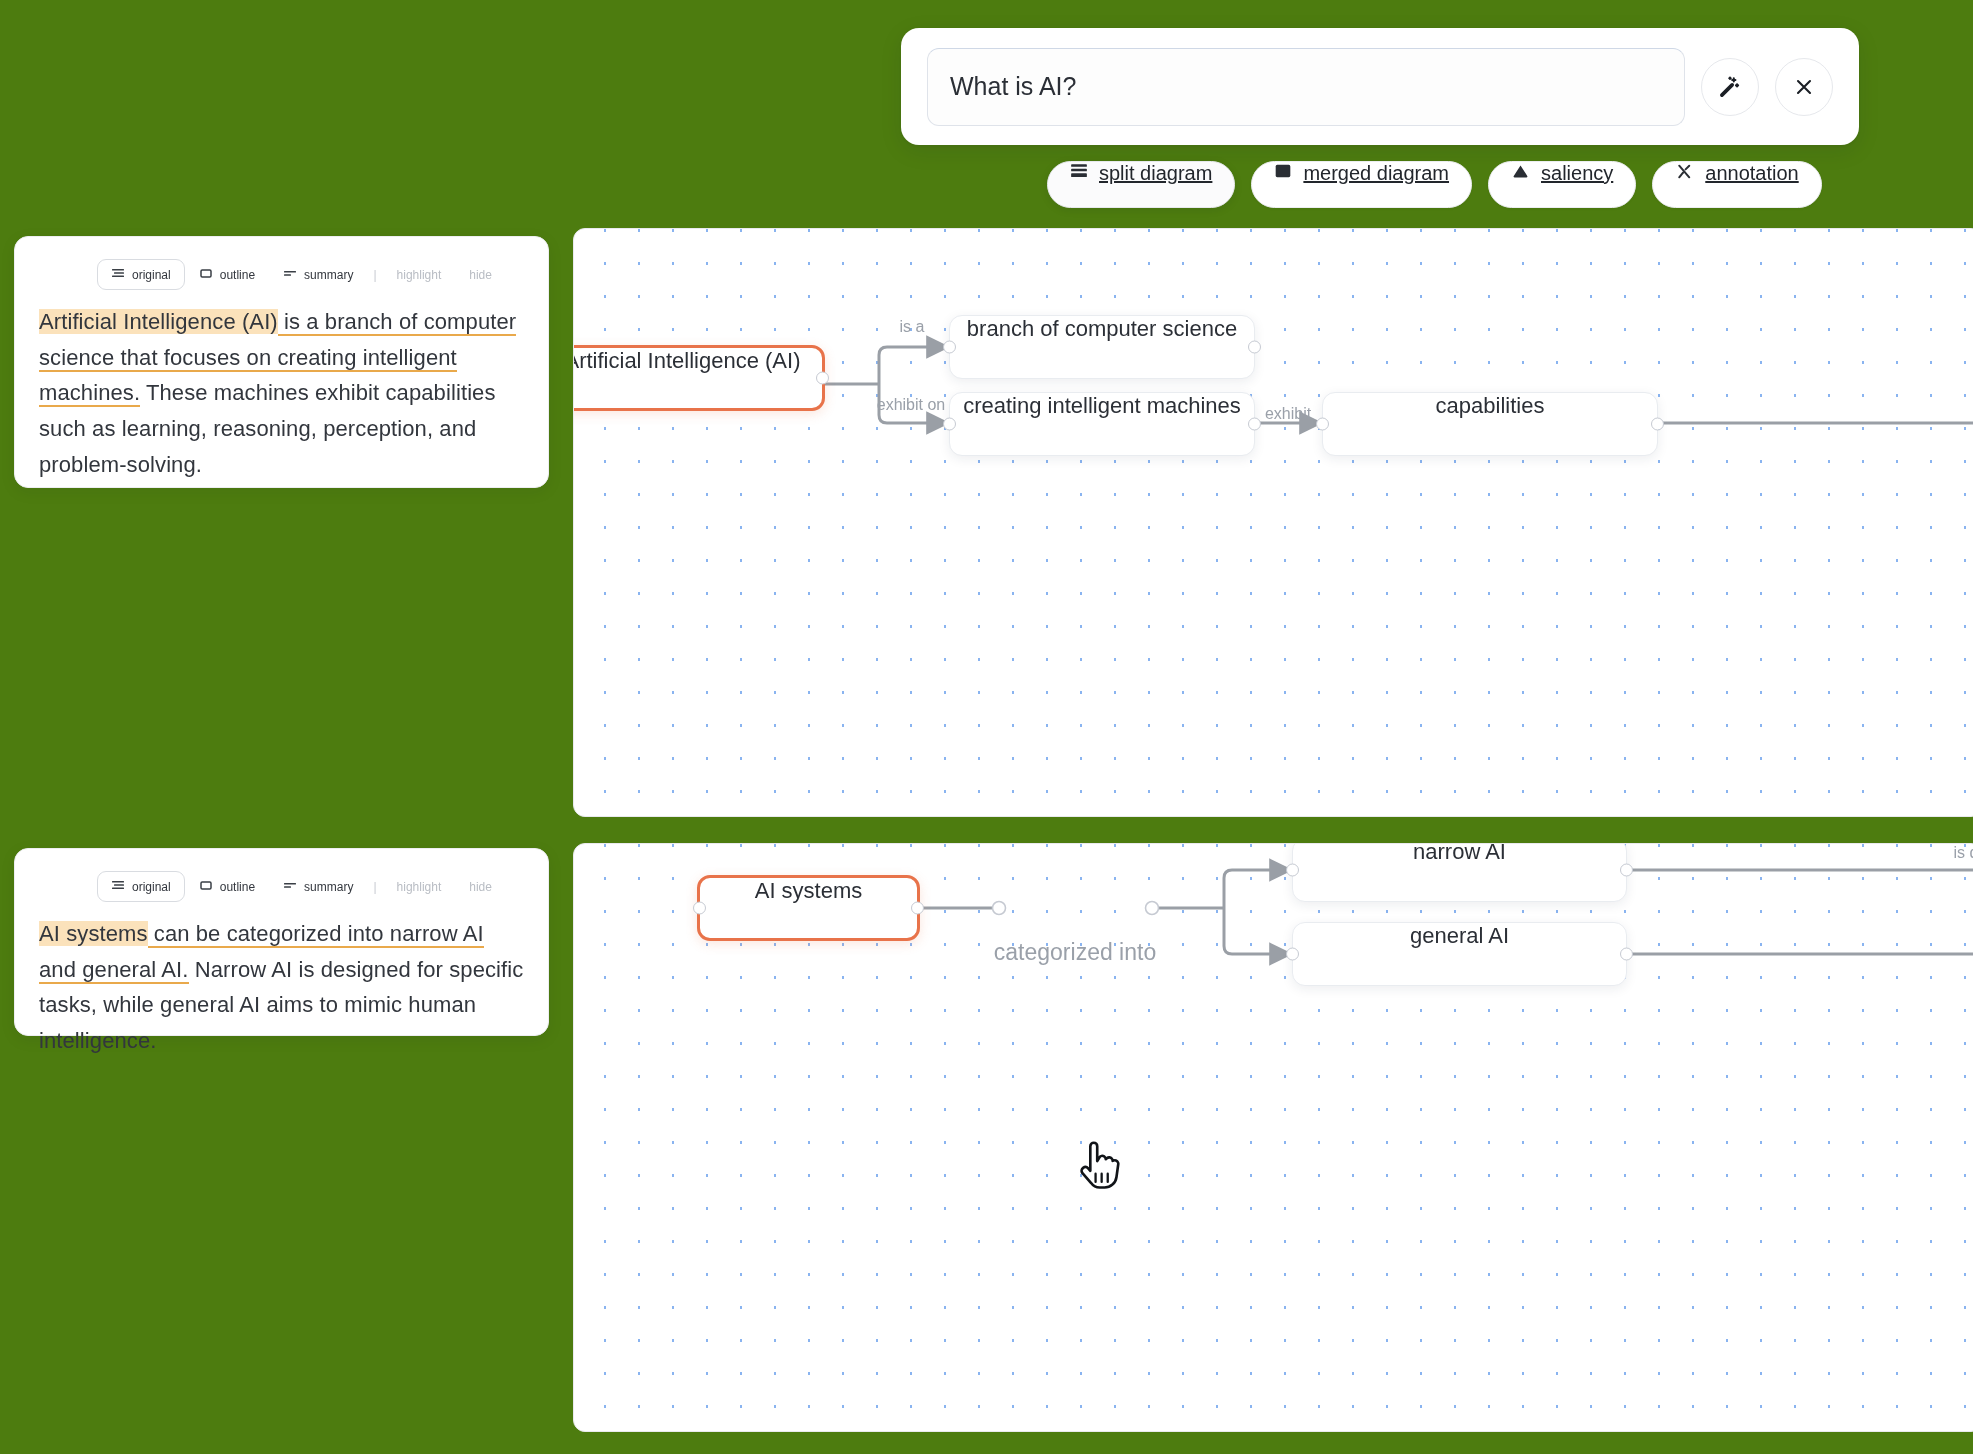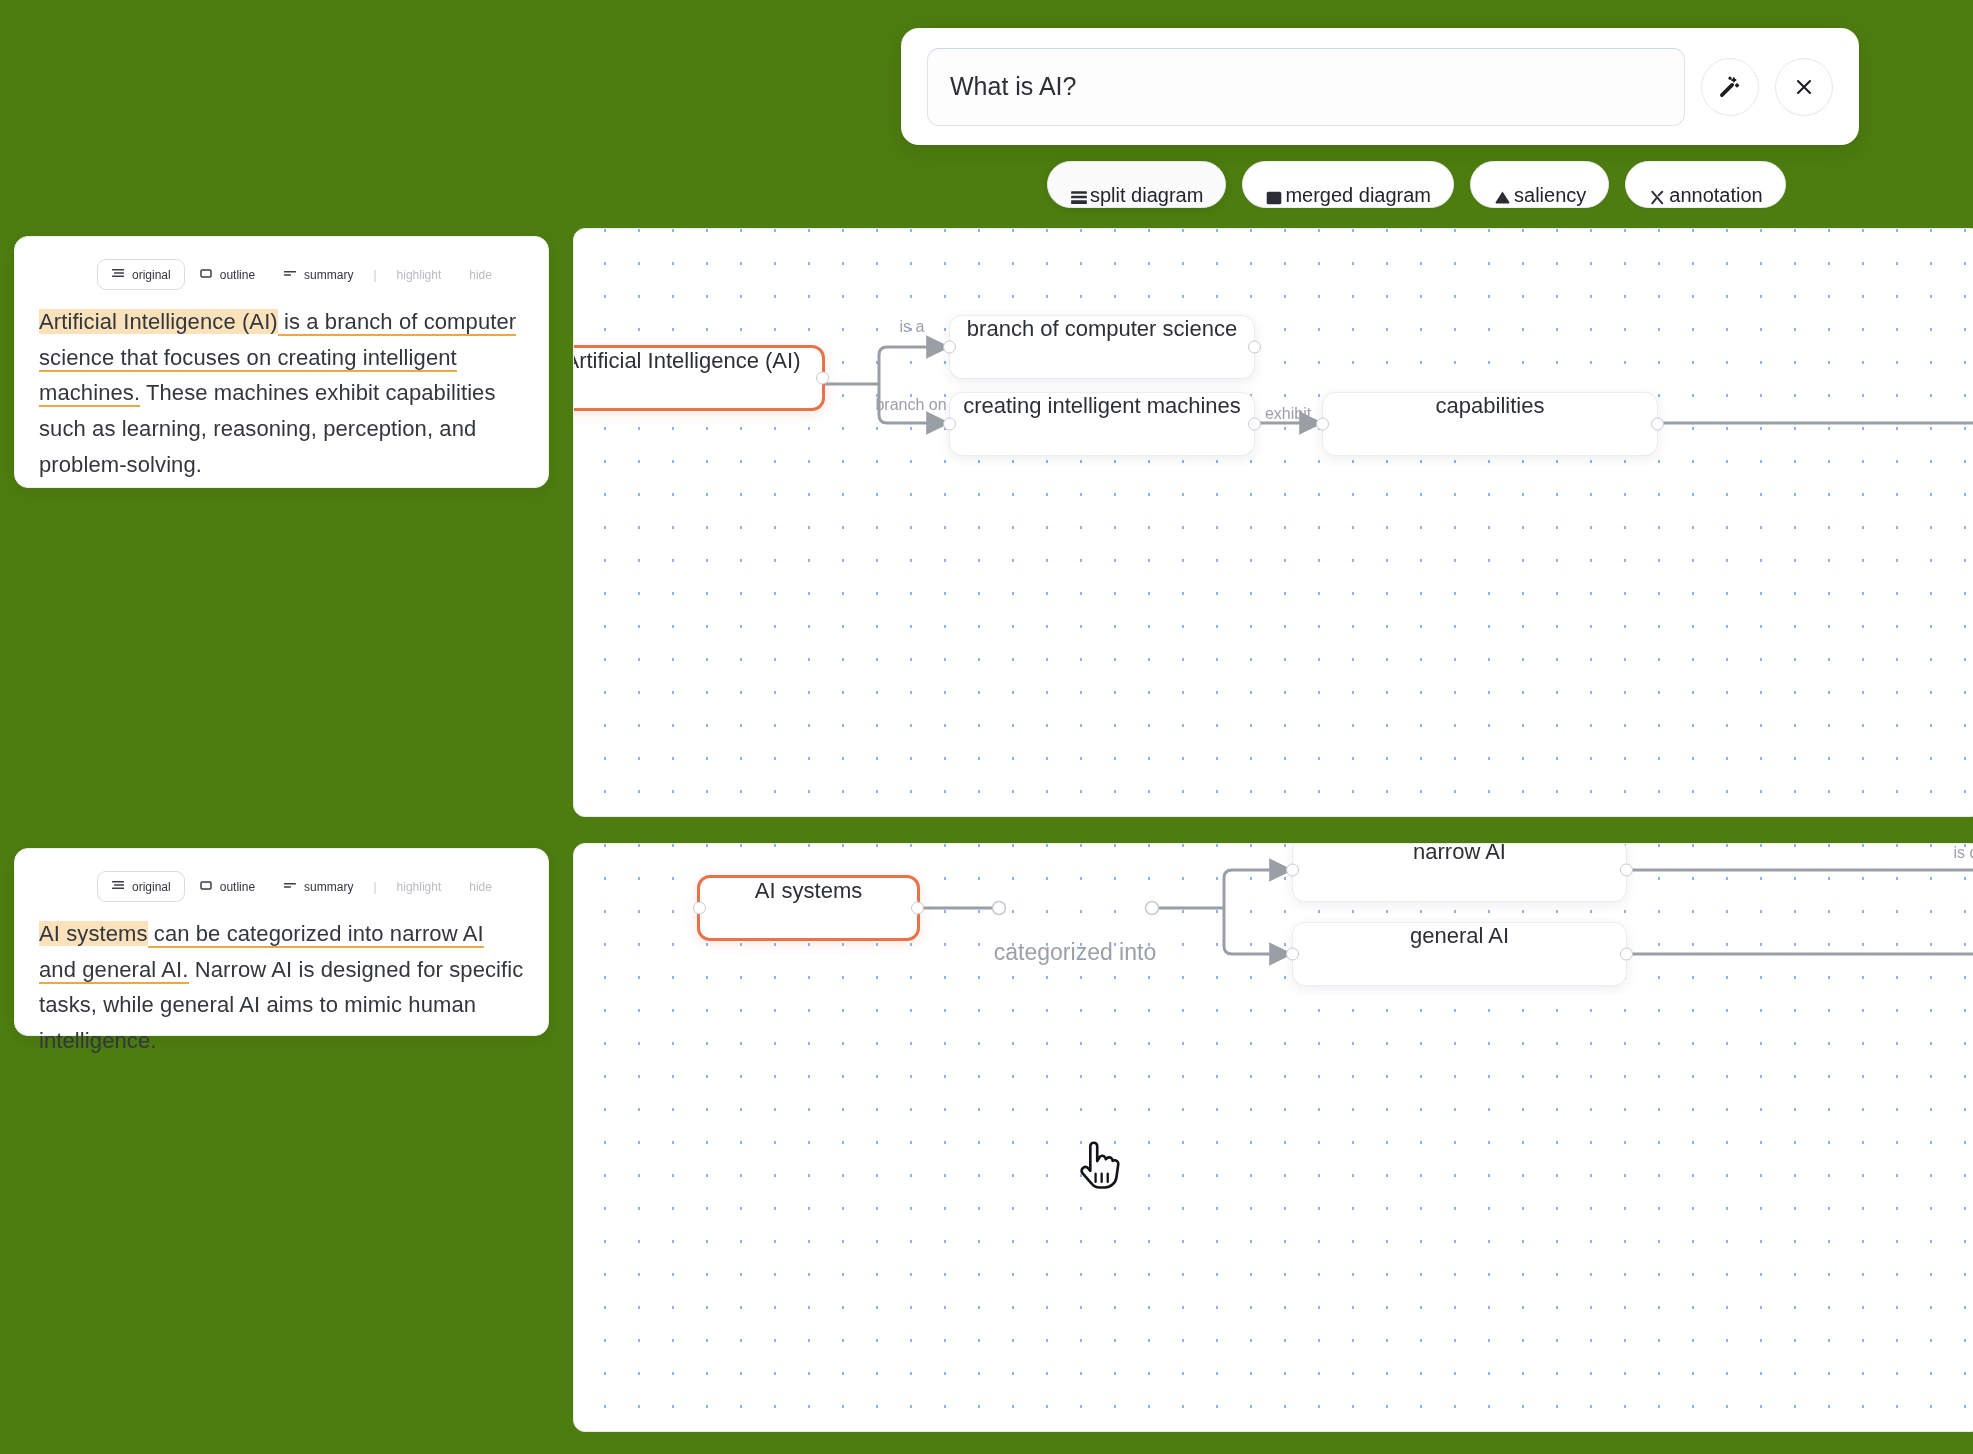--- a/index.html
+++ b/index.html
@@ -41,25 +41,26 @@
   .round-btn svg { display: block; }
 
   
   .mode-bar {
     position: absolute; left: 1047px; top: 161px;
     display: flex; align-items: center; gap: 16px;
   }
   .mode-btn {
     height: 47px; border-radius: 24px;
     background: #ffffff; border: 1px solid #eceef1;
-    display: flex; align-items: flex-end; gap: 2px;
+    display: flex; align-items: flex-start; gap: 11px;
     padding: 0 22px; cursor: pointer;
     font-size: 20px; color: #22262c;
     box-shadow: 0 1px 3px rgba(20,25,35,.05);
     white-space: nowrap;
+    text-decoration: underline;
   }
   .mode-btn.active {
     background: #fbfbfc;
     box-shadow: 0 2px 9px rgba(20,25,35,.10);
     border-color: #e7e9ed;
   }
   .mode-btn .mi { display: flex; align-items: center; }
 
   
   .text-card {
@@ -326,21 +327,21 @@
       <span class="handle r"></span>
     </div>
 
     <div class="node" style="left:748px; top:163px; width:336px; height:64px;">
       <span class="handle l"></span>
       <span>capabilities</span>
       <span class="handle r"></span>
     </div>
 
     <span class="edge-label" style="left:338px; top:98px;">is a</span>
-    <span class="edge-label" style="left:337px; top:176px;">branch on</span>
+    <span class="edge-label" style="left:337px; top:176px;">exhibit on</span>
     <span class="edge-label" style="left:714px; top:185px;">exhibit</span>
   </div>
 
   <div class="panel" id="panel-2">
     <svg class="panel-svg">
       <defs>
         <marker id="ah2" markerWidth="9" markerHeight="9" refX="7.6" refY="4.5" orient="auto">
           <path d="M0,0.6 L8,4.5 L0,8.4 Z" fill="#9a9fa6"></path>
         </marker>
       </defs>

